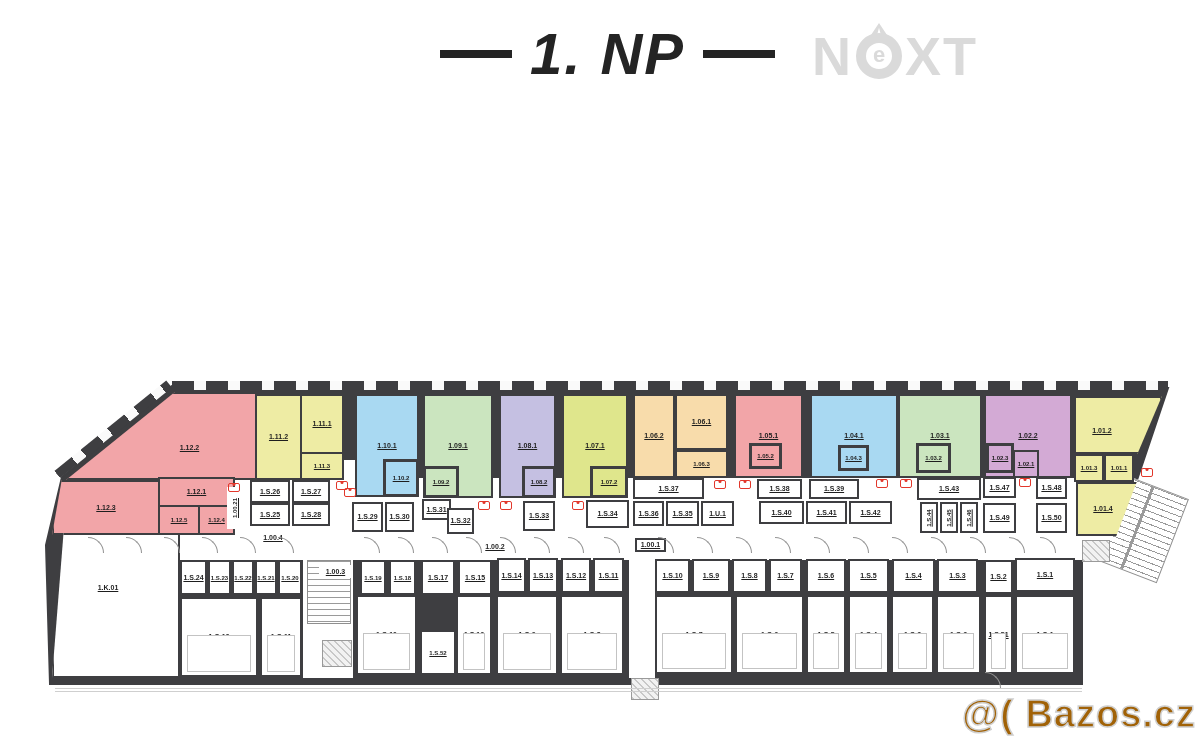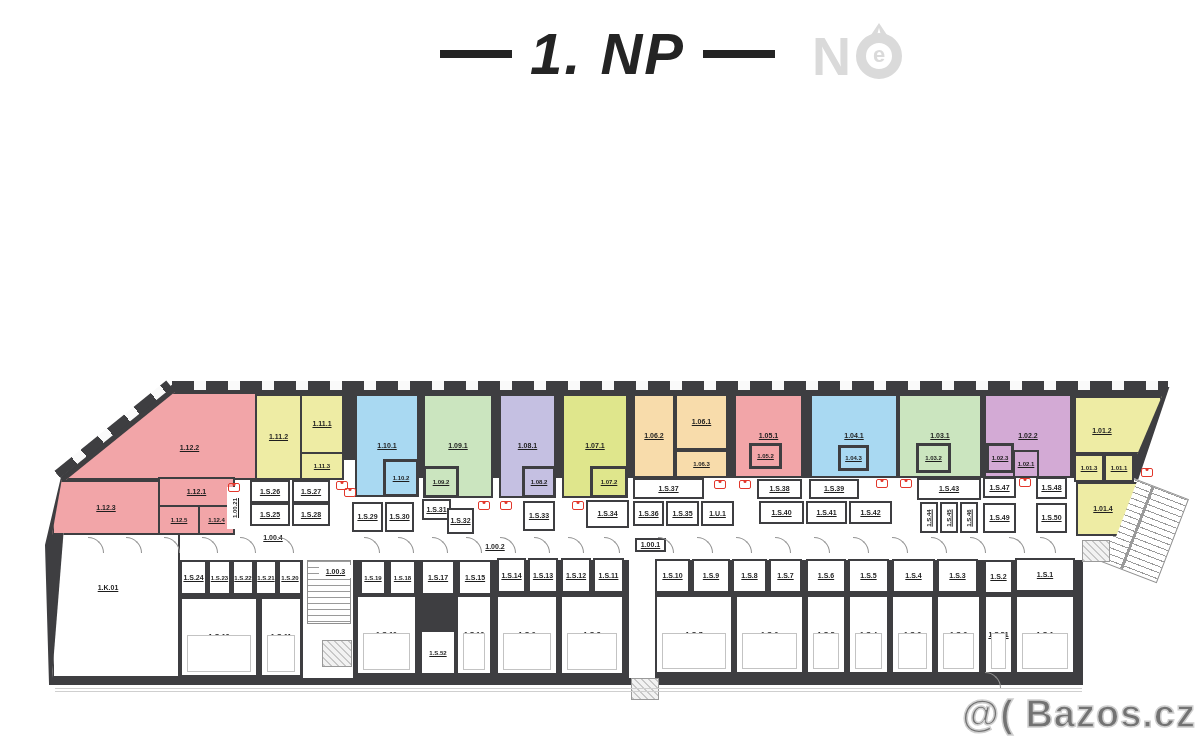--- a/index.html
+++ b/index.html
@@ -14,21 +14,21 @@
   .title-text{font-size:58px;font-weight:600;letter-spacing:2px;color:#242424;line-height:64px;font-style:italic;}
   .next-logo{position:absolute;left:812px;top:26px;display:flex;align-items:center;color:#dadada;}
   .next-part{font-size:54px;font-weight:800;letter-spacing:2px;line-height:60px;}
   .next-ring{position:relative;width:26px;height:26px;border:10px solid #dadada;border-radius:50%;margin:0 3px;}
   .next-caret{position:absolute;left:50%;top:-20px;transform:translateX(-50%);width:16px;height:12px;
               background:#dadada;clip-path:polygon(50% 0,100% 100%,62% 100%,50% 40%,38% 100%,0 100%);}
   .next-e{position:absolute;left:50%;top:50%;transform:translate(-50%,-52%);font-size:22px;font-weight:800;color:#dadada;}
 
   
   .watermark{position:absolute;right:4px;bottom:2px;font-size:38px;font-weight:700;
-             color:#737373;-webkit-text-stroke:1.5px #cfcfcf;letter-spacing:1px;margin-top:44px;}
+             color:#a16207;-webkit-text-stroke:1.5px #cfcfcf;letter-spacing:1px;margin-top:44px;}
 
   
   #plan-svg{position:absolute;left:0;top:0;}
   .zone{position:absolute;background:#fff;}
   .win-band{position:absolute;height:9px;
             background:repeating-linear-gradient(90deg,#3e3e41 0 22px,#fafafa 22px 34px);}
   .pave{position:absolute;background:#cfcfcf;}
 
   
   .room{position:absolute;box-sizing:border-box;border:2px solid #3e3e41;
@@ -66,20 +66,21 @@
       <span class="dash"></span>
     </div>
   </div>
 
   <div class="next-logo">
     <span class="next-part">N</span>
     <span class="next-ring">
       <span class="next-caret"></span>
       <span class="next-e">e</span>
     </span>
+    <span class="next-part">XT</span>
   </div>
 
   <svg id="plan-svg" width="1200" height="738">
     <polygon points="172,386 1168,388 1110,560 1082,560 1082,684 50,684 46,545 62,477" fill="#3e3e41" stroke="#3e3e41" stroke-width="2"></polygon>
   </svg>
 
   <div class="stairs divided" style="left:1118px;top:472px;width:74px;height:88px;position:absolute;transform:rotate(21deg);transform-origin:0 0;"></div>
 
   <div class="win-band" style="left:172px;top:381px;width:996px;"></div>
   <div class="win-band" style="left:60px;top:469px;width:144px;transform:rotate(-39deg);transform-origin:0 100%;"></div>

